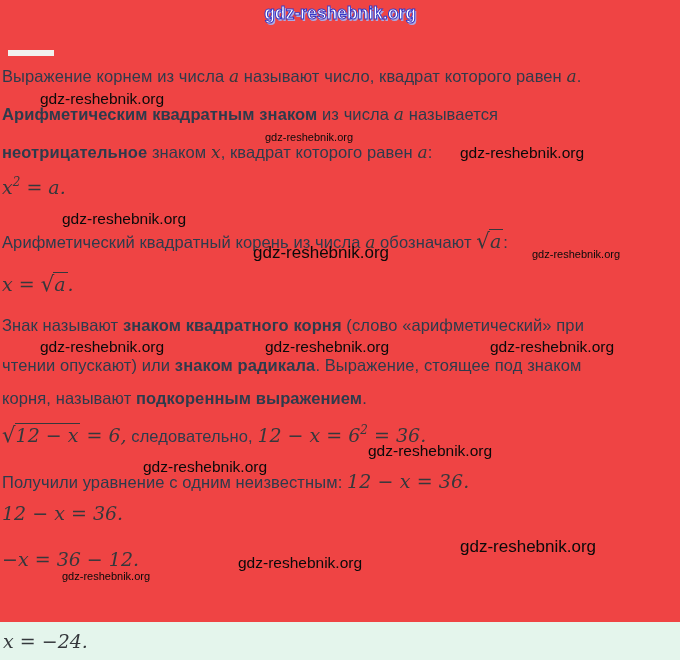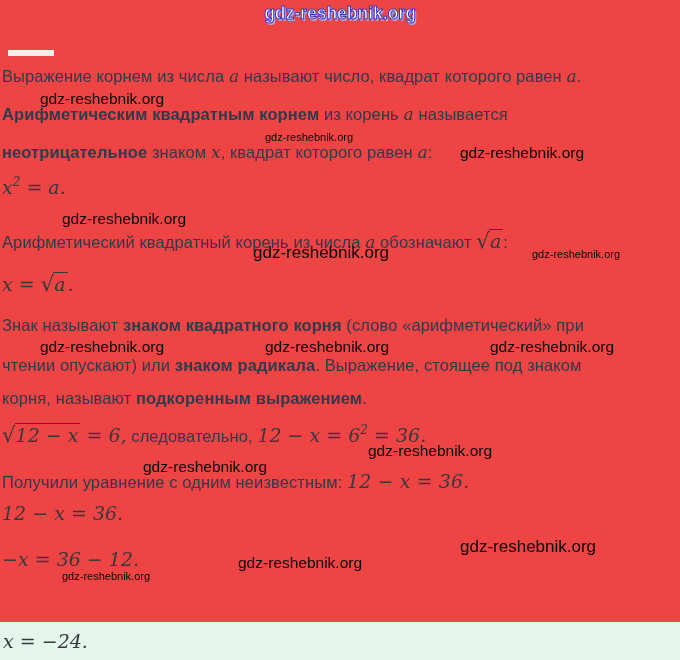--- a/index.html
+++ b/index.html
@@ -54,21 +54,21 @@
 
   <div class="abs gray-strip"></div>
 
   <div class="abs txt" style="left:2px; top:66px;">
     <span>Выражение корнем из числа </span><span class="math" style="font-size:17px">a</span><span> называют число, квадрат которого равен </span><span class="math" style="font-size:17px">a</span><span>.</span>
   </div>
 
   <div class="abs wm wm-15" style="left:40px; top:90px;">gdz-reshebnik.org</div>
 
   <div class="abs txt" style="left:2px; top:104px;">
-    <span class="b">Арифметическим квадратным корнем</span><span> из корень </span><span class="math" style="font-size:17px">a</span><span> называется</span>
+    <span class="b">Арифметическим квадратным знаком</span><span> из числа </span><span class="math" style="font-size:17px">a</span><span> называется</span>
   </div>
 
   <div class="abs wm wm-11" style="left:265px; top:131px;">gdz-reshebnik.org</div>
 
   <div class="abs txt" style="left:2px; top:142px;">
     <span class="b">неотрицательное</span><span> знаком </span><span class="math" style="font-size:17px">x</span><span>, квадрат которого равен </span><span class="math" style="font-size:17px">a</span><span>:</span>
   </div>
   <div class="abs wm wm-15" style="left:460px; top:144px;">gdz-reshebnik.org</div>
 
   <div class="abs math" style="left:2px; top:176px;">

